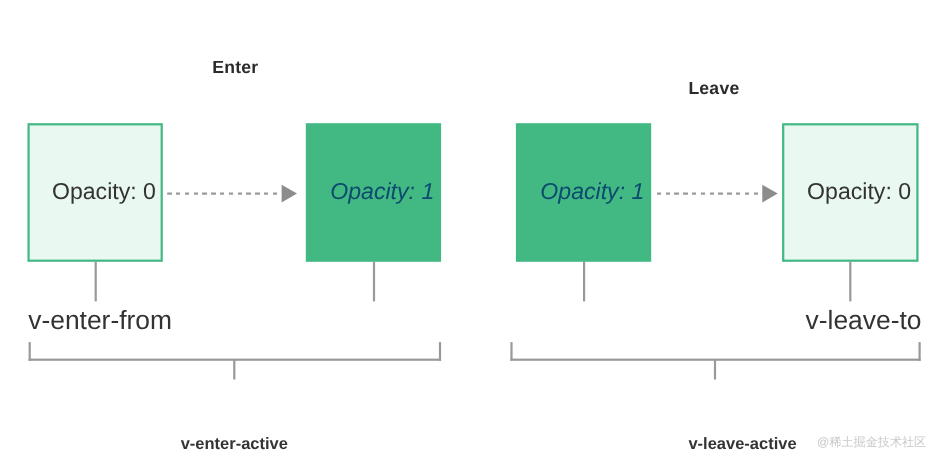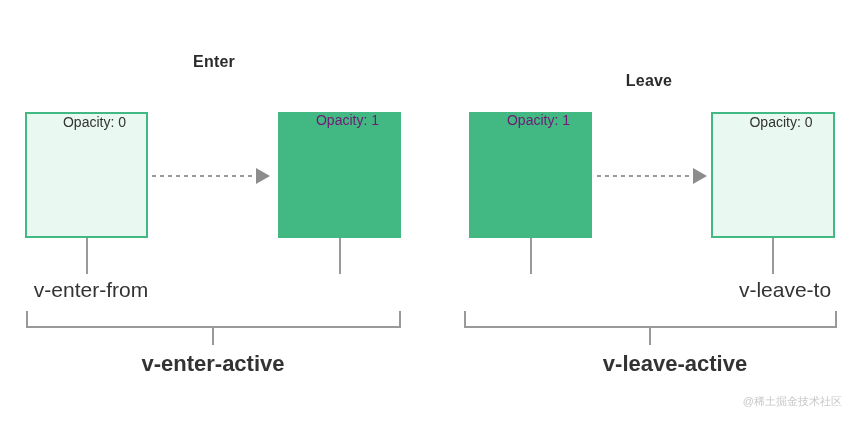--- a/index.html
+++ b/index.html
@@ -23,69 +23,71 @@
   .section-title{
     width:200px;
     text-align:center;
     font-size:16px;
     font-weight:bold;
     color:#2b2b2b;
     letter-spacing:.2px;
   }
   .state-box{
     width:123px;height:126px;
-    display:flex;justify-content:center;
-    font-size:14px;
+    display:flex;align-items:center;justify-content:center;
+    font-size:21px;
     padding-left:16px;
   }
   .state-box.light{
     background:var(--light-green);
     border:2px solid var(--green);
     color:var(--text-dark);
   }
   .state-box.solid{
     background:var(--green);
-    color:#701a75;
+    color:#0c4a6e;
+    font-style:italic;
   }
   .dash-line{
     height:2px;
     background:repeating-linear-gradient(to right,var(--line-gray) 0 4px,transparent 4px 8px);
   }
   .arrow-head{
     width:0;height:0;
     border-top:8px solid transparent;
     border-bottom:8px solid transparent;
     border-left:14px solid var(--arrow-gray);
   }
   .connector{
     width:2px;height:36px;
     background:var(--line-gray);
   }
   .class-label{
     width:170px;
     text-align:center;
-    font-size:21px;
+    font-size:24px;
     color:var(--text-dark);
   }
   .bracket{
     height:17px;
     border-left:2px solid var(--line-gray);
     border-right:2px solid var(--line-gray);
     border-bottom:2px solid var(--line-gray);
   }
   .bracket-tick{
     width:2px;height:18px;
     background:var(--line-gray);
   }
   .active-label{
     width:220px;
     text-align:center;
-    font-size:22px;
+    font-size:15px;
     font-weight:bold;
     color:var(--text-dark);
+    margin-top:44px;
   }
   .watermark{
     font-size:11px;
     color:var(--watermark-gray);
   }
 </style>
 </head>
 <body>
 
 <div class="canvas">

